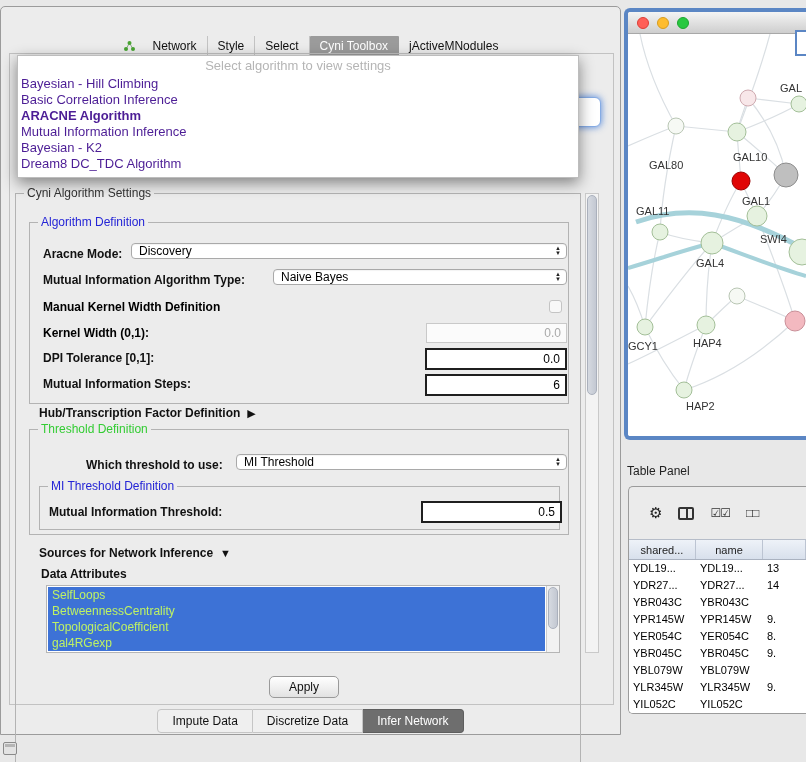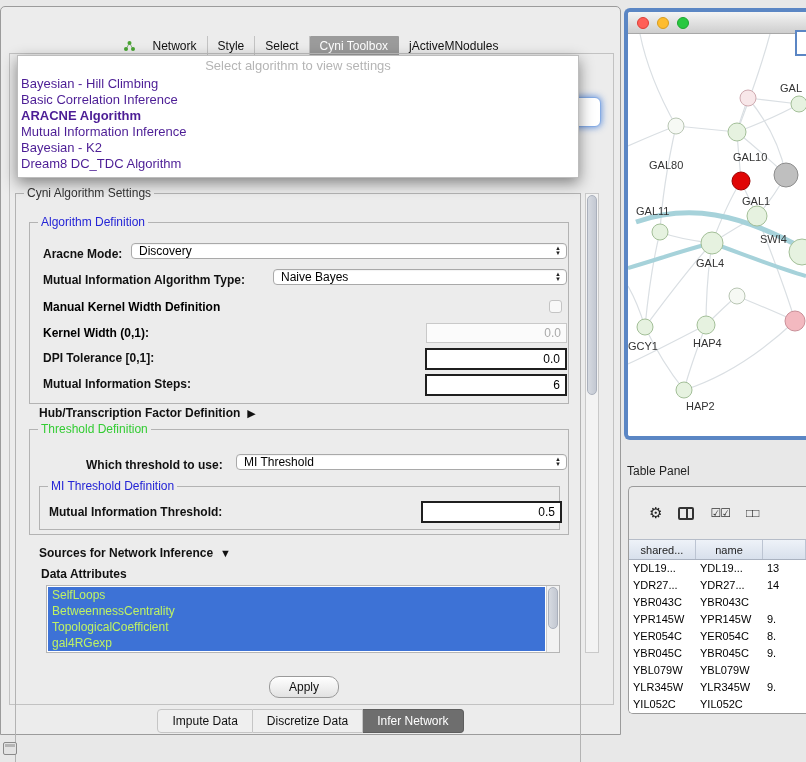--- a/index.html
+++ b/index.html
@@ -64,21 +64,21 @@
     display:flex; align-items:center; gap:7px; white-space:nowrap; }
   .tri { font-size:11px; font-weight:normal; }
 
   #attr-list { position:absolute; left:45px; top:578px; width:514px; height:68px; background:#fff;
     border:1px solid #b5b5b5; overflow:hidden; }
   #attr-list-items { position:absolute; left:1px; top:1px; right:14px; }
   .attr-item { height:16px; line-height:16px; background:#3d72d6; color:#bef264; font-size:12px; padding-left:4px; white-space:nowrap; }
   #attr-scroll { position:absolute; right:0; top:0; bottom:0; width:13px; background:#f2f2f2; border-left:1px solid #ccc; }
 
   #apply-btn { position:absolute; left:268px; top:669px; width:70px; height:22px; border:1px solid #9a9a9a;
-    border-radius:10px; background:linear-gradient(#ffffff,#e2e2e2); font-size:12px; font-family:inherit; color:#111; }
+    border-radius:5px; background:linear-gradient(#ffffff,#e2e2e2); font-size:12px; font-family:inherit; color:#111; }
 
   #cp-bottom-tabs { position:absolute; left:0; right:0; top:702px; display:flex; justify-content:center; }
   .btab { font-size:12px; padding:4px 14px; background:#efefef; border:1px solid #c5c5c5; border-left:none; color:#111; white-space:nowrap; }
   .btab:first-child { border-left:1px solid #c5c5c5; border-radius:4px 0 0 4px; }
   .btab:last-child { border-radius:0 4px 4px 0; }
   .btab.active { background:#6e6e6e; color:#fff; border-color:#5e5e5e; }
 
   
   #network-window { position:absolute; left:624px; top:8px; width:182px; height:432px;
     border:4px solid #5b86c4; border-right:none; border-radius:6px 0 0 6px; background:#fff; overflow:hidden; }

